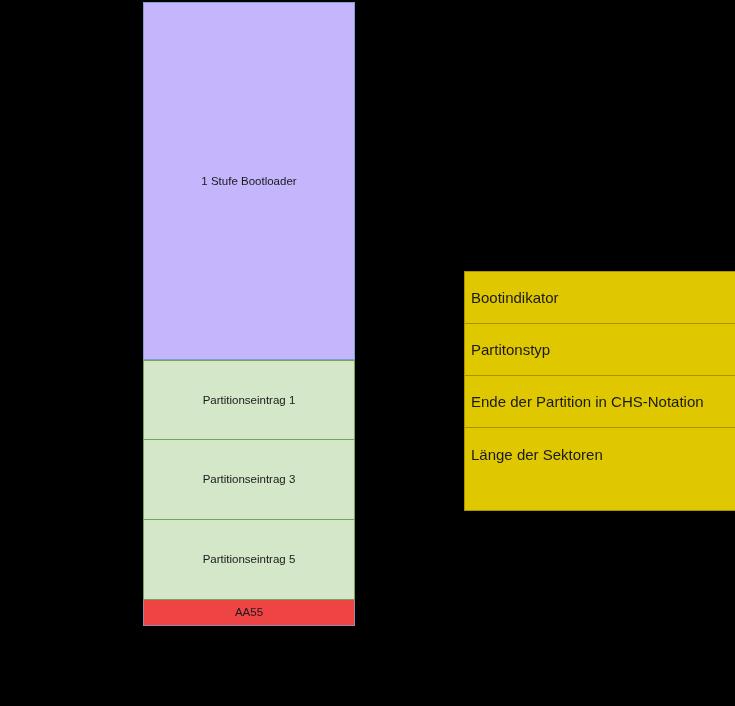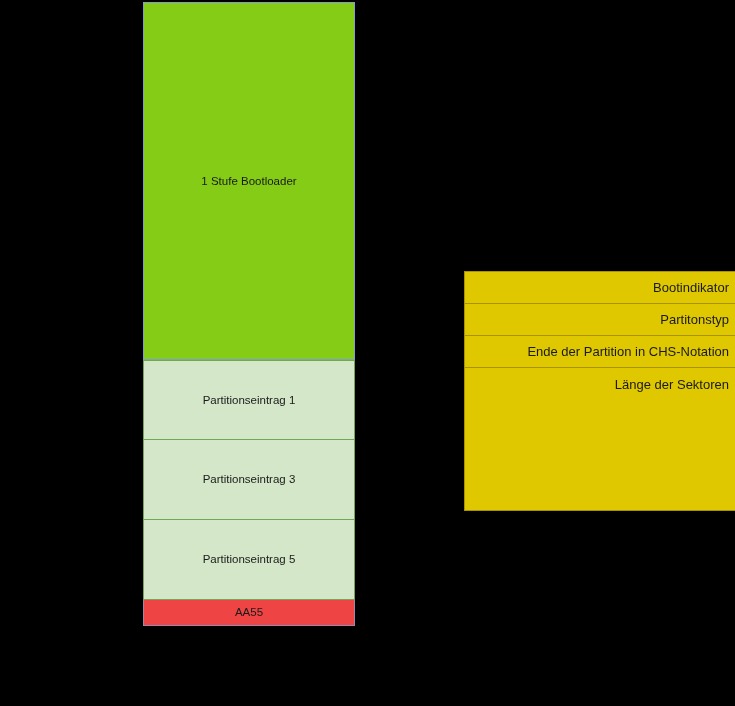--- a/index.html
+++ b/index.html
@@ -31,21 +31,21 @@
     align-items: center;
     justify-content: center;
     text-align: center;
     font-size: 11.5px;
     line-height: 1.25;
     color: #1a1a1a;
   }
 
   .block-bootloader {
     height: 358px;
-    background: #84cc16;
+    background: #c4b5fd;
     border: 1px solid #7f9fd0;
   }
 
   .block-partition {
     height: 80px;
     background: #d4e7c8;
     border: 1px solid #74a753;
     border-top: none;
     align-items: center;
   }
@@ -66,26 +66,26 @@
     width: 271px;
     height: 240px;
     box-sizing: border-box;
     border: 1px solid #a89400;
     border-right: none;
     background: #e0c800;
   }
 
   .field-row {
     box-sizing: border-box;
-    height: 32px;
+    height: 52px;
     display: flex;
     align-items: center;
-    justify-content: flex-end;
+    justify-content: flex-start;
     text-align: center;
-    font-size: 13px;
+    font-size: 15px;
     color: #1a1a1a;
     border-bottom: 1px solid #a89400;
     padding: 0 6px;
   }
   .field-row:last-child { border-bottom: none; }
 </style>
 </head>
 <body>
 
 <div id="mbr-diagram">

